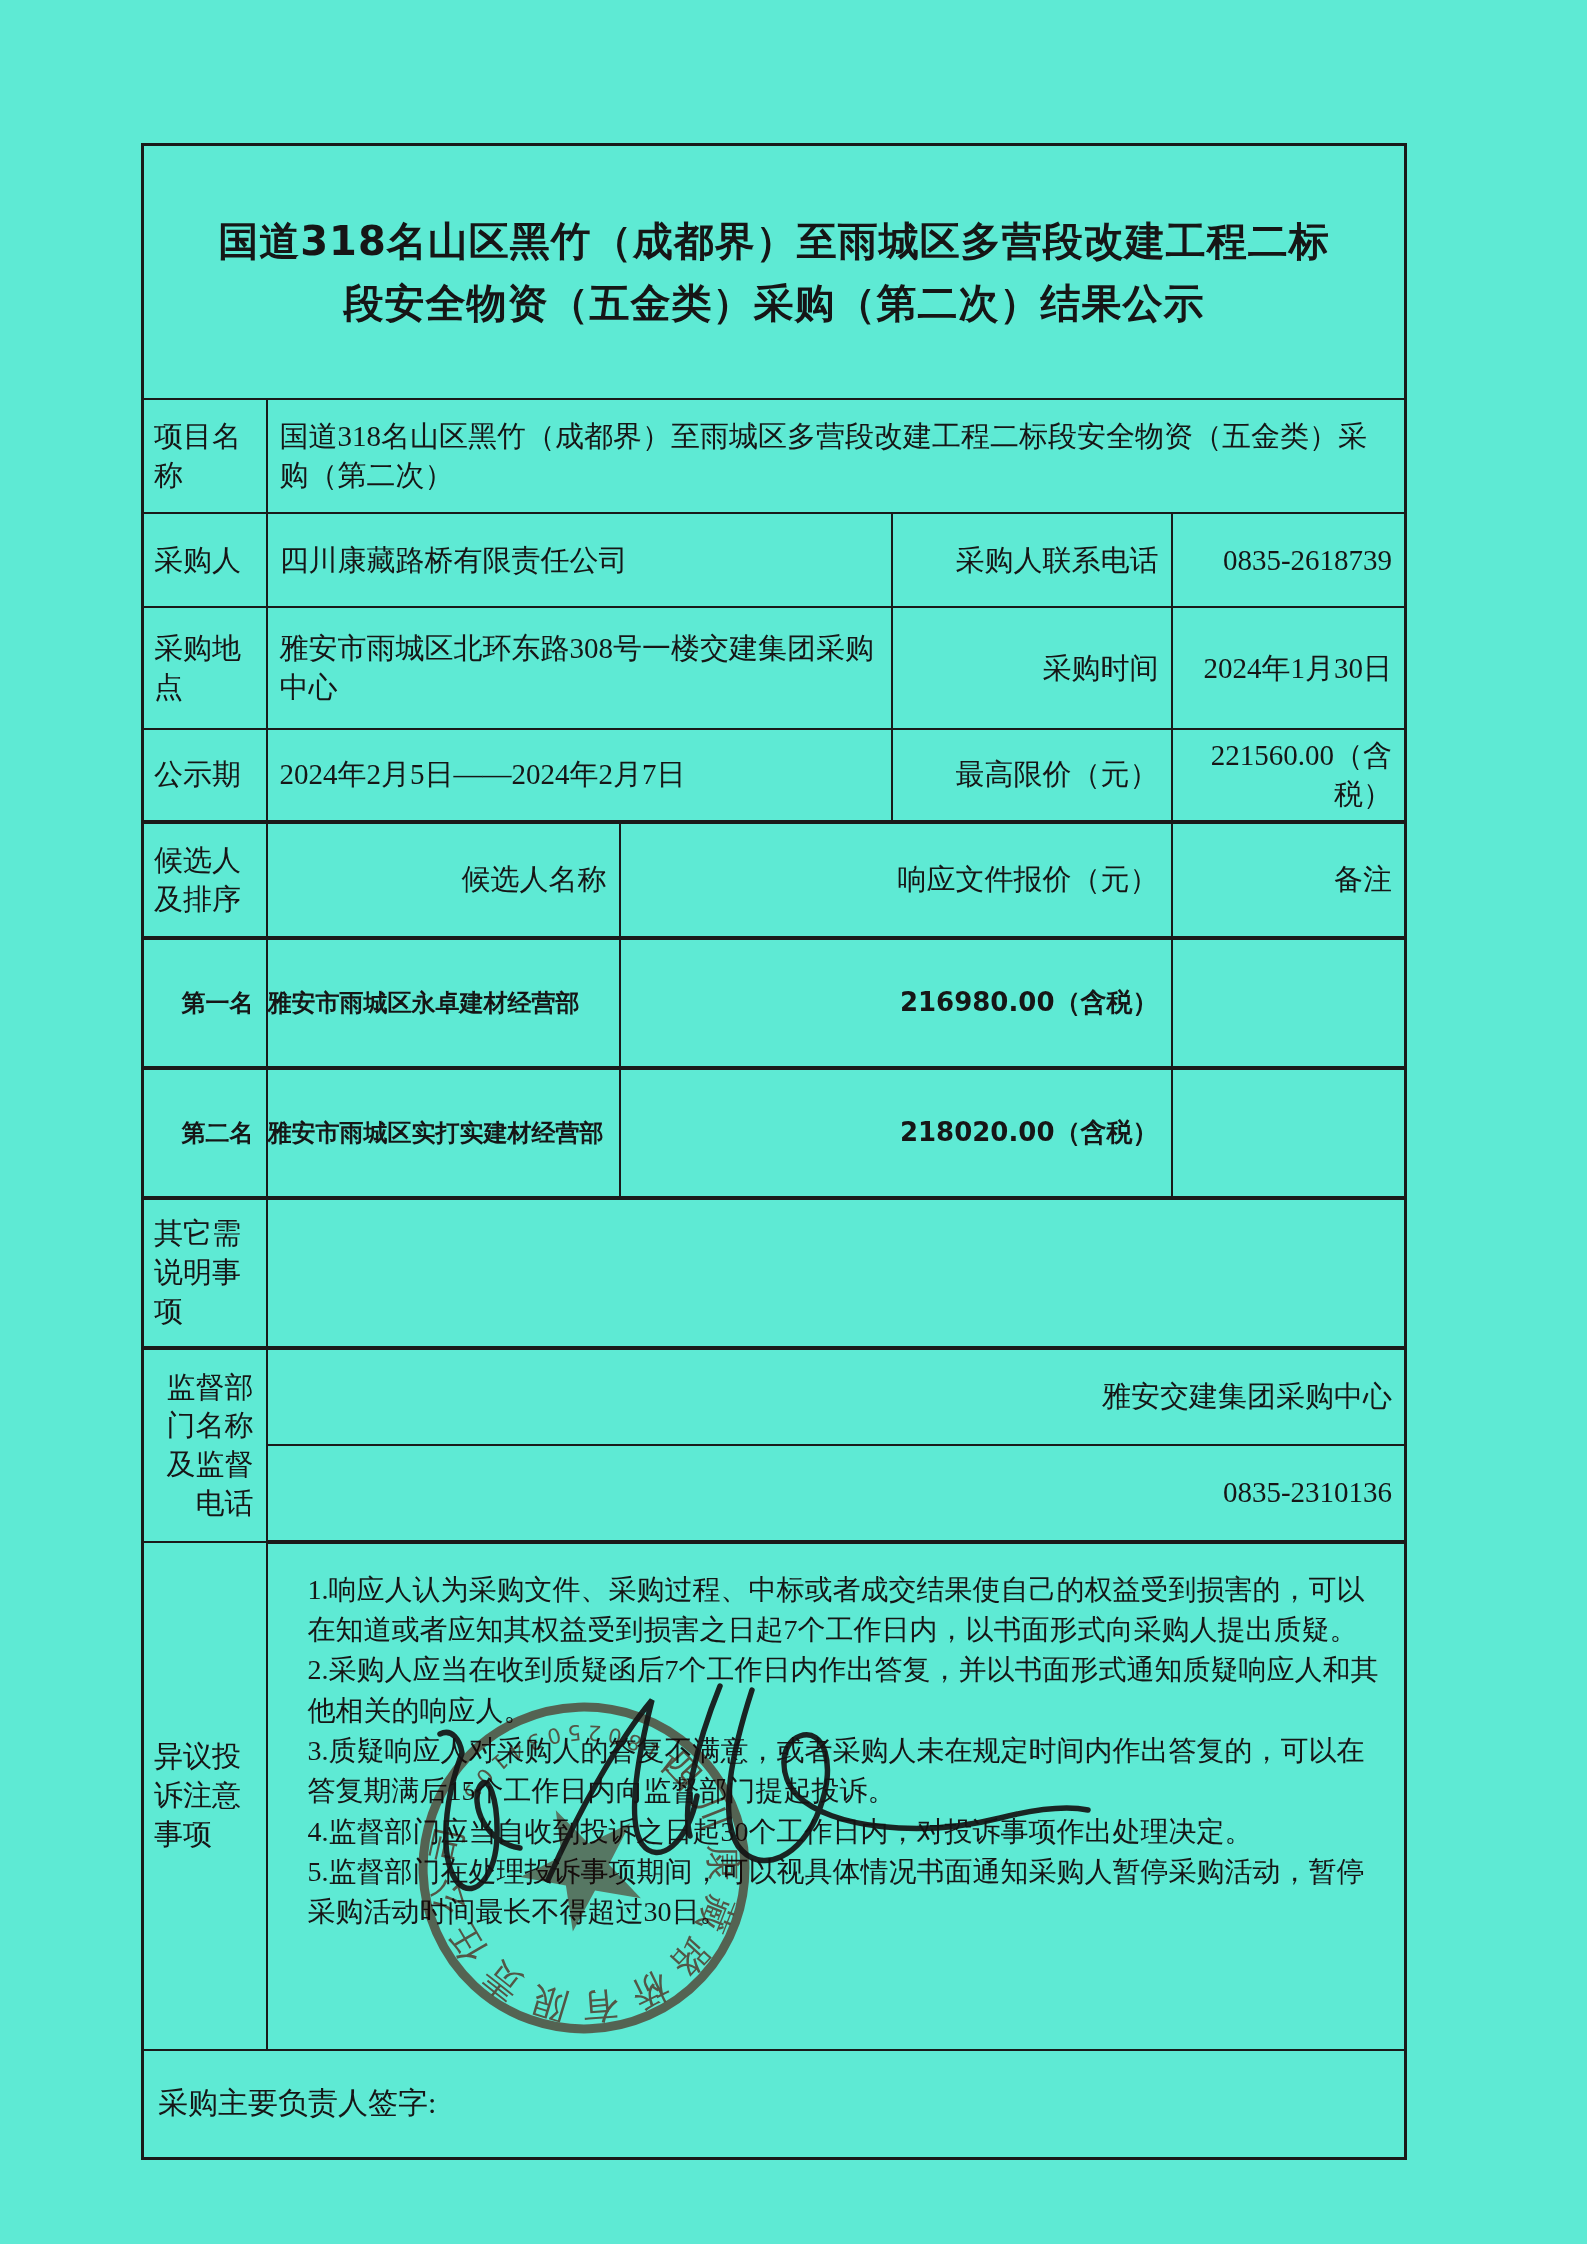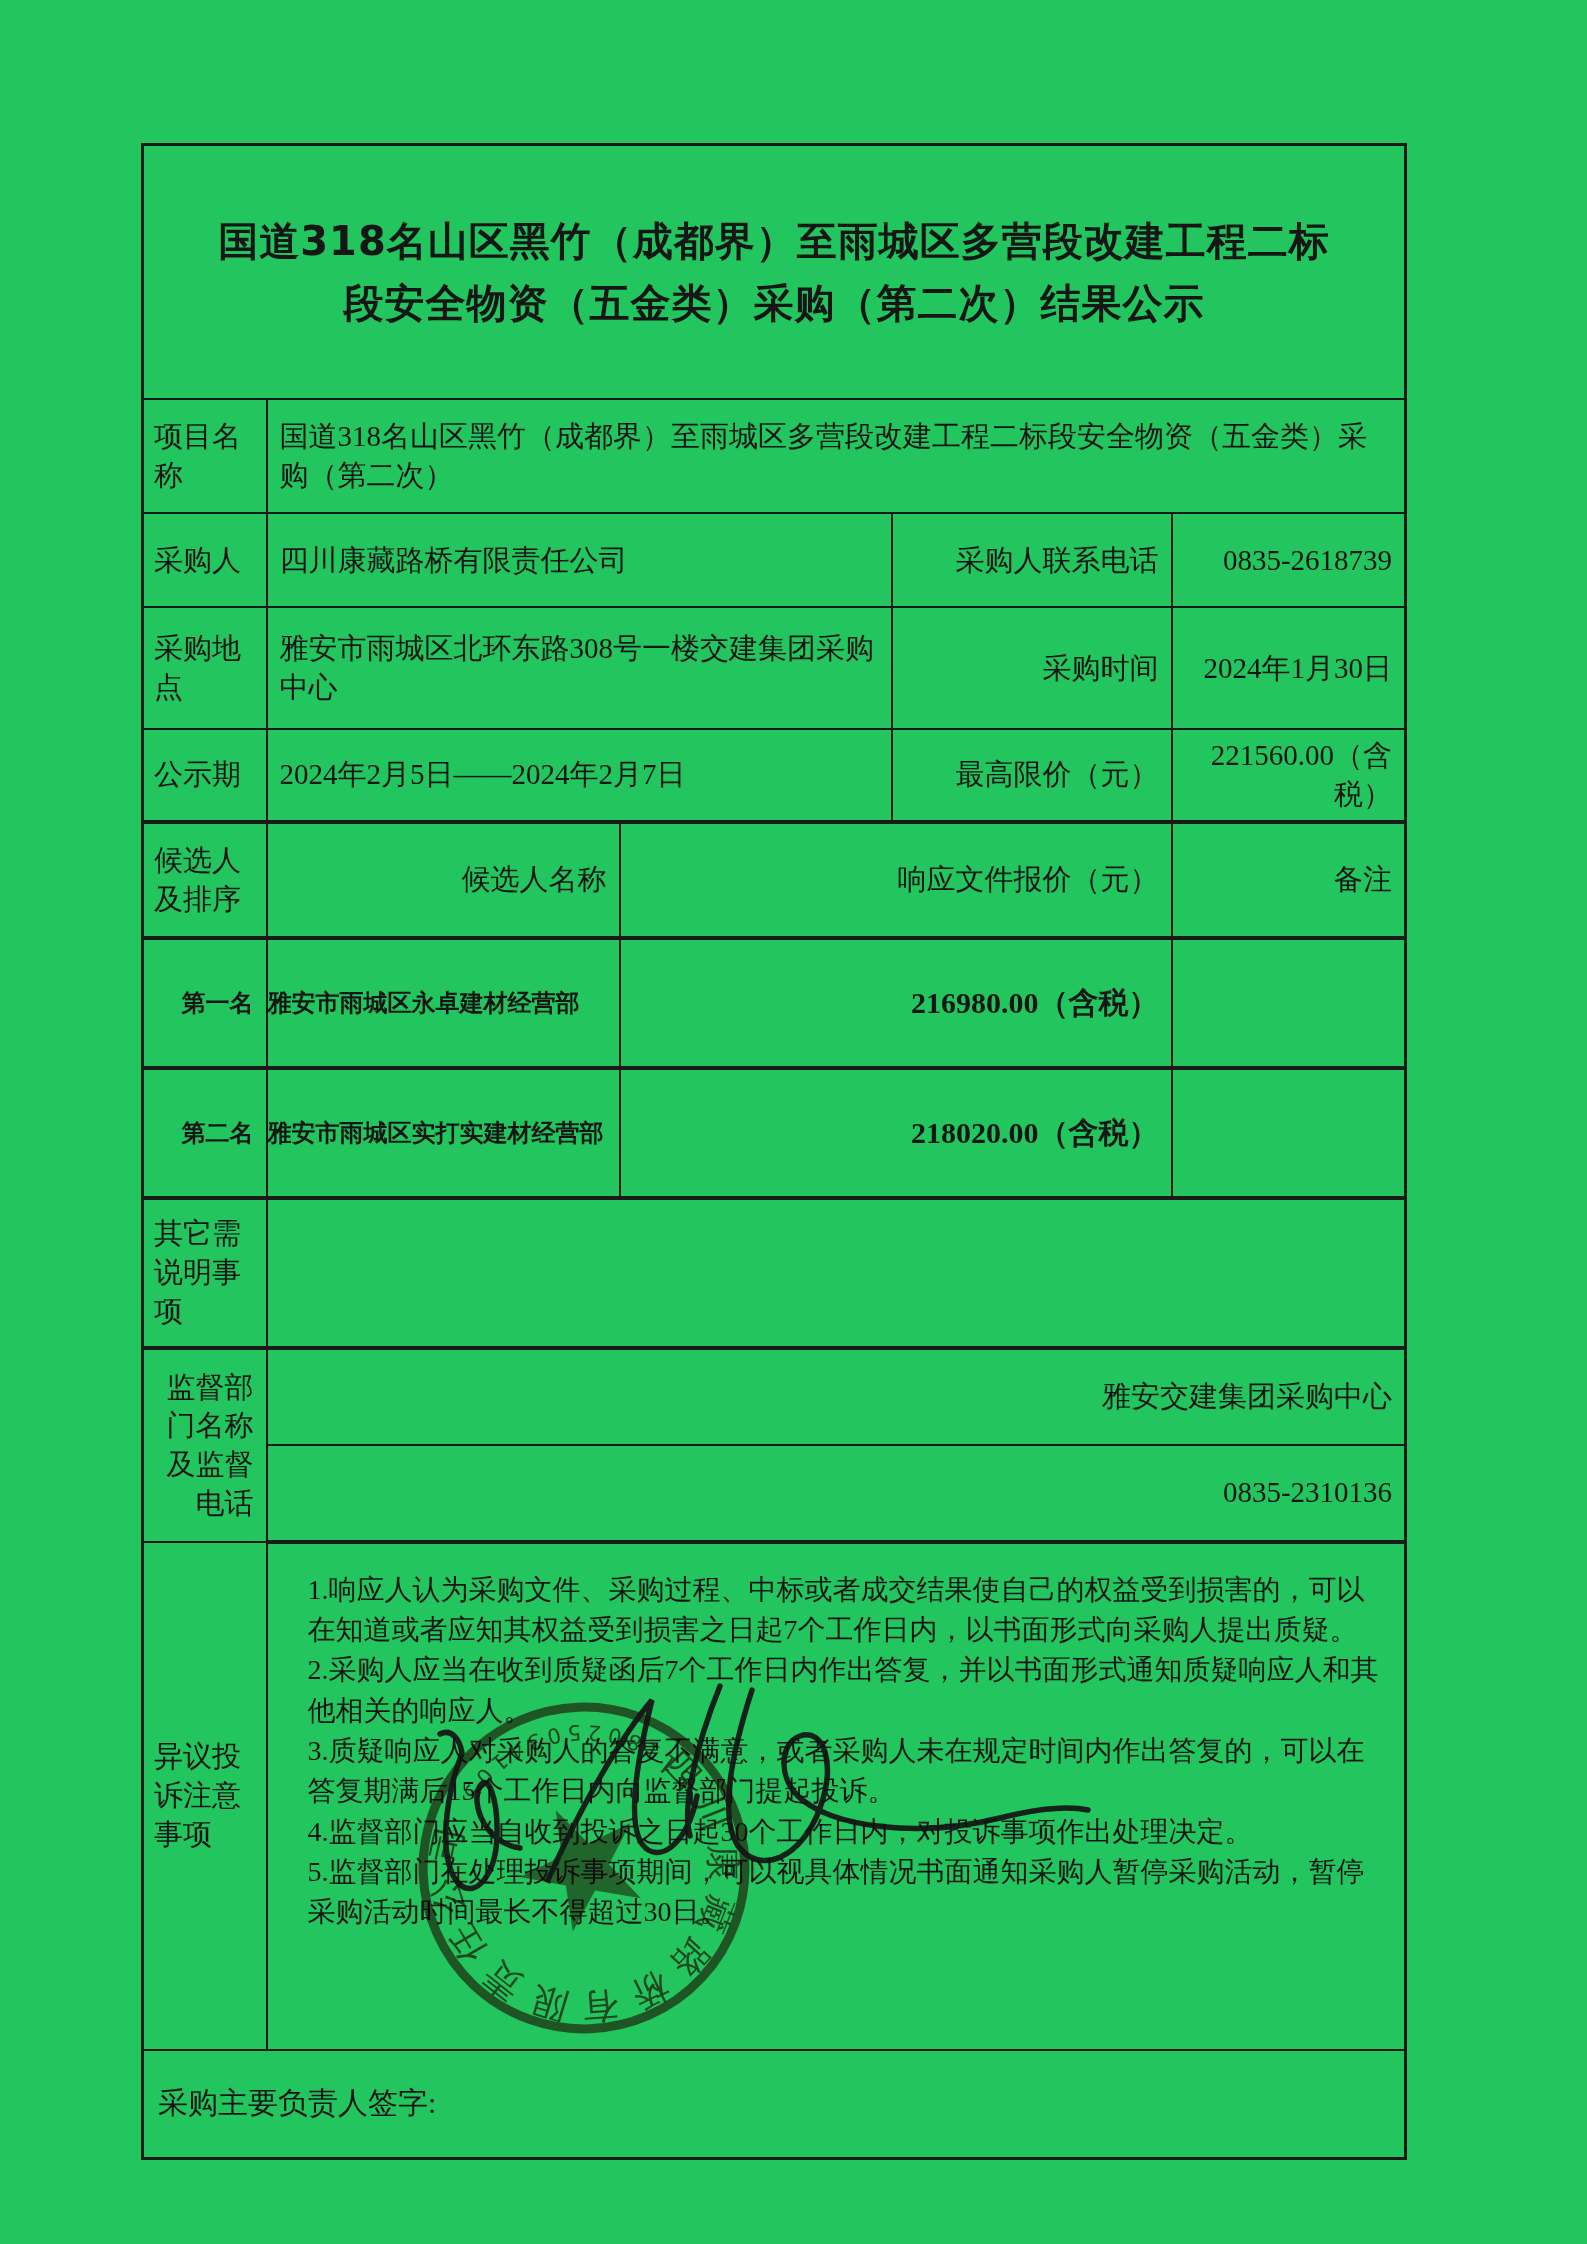--- a/index.html
+++ b/index.html
@@ -1,17 +1,17 @@
 <!DOCTYPE html>
 <html><head>
 <meta charset="utf-8">
 <style>
   html,body{margin:0;padding:0;background:#ffffff;}
   .sheet{
-    position:relative;width:1587px;height:2244px;background:#22c55e;overflow:hidden;
+    position:relative;width:1587px;height:2244px;background:#5eead4;overflow:hidden;
     font-family:"Liberation Serif","DejaVu Serif",serif;color:#161616;
   }
   table.doc{
     position:absolute;left:141px;top:143px;width:1263px;
     border-collapse:collapse;table-layout:fixed;background:transparent;
     border:3px solid #1a1a1a;
   }
   td{
     border:2px solid #1a1a1a;
     font-size:29px;line-height:1.34;vertical-align:middle;
@@ -20,21 +20,21 @@
   tr.heavy td{border-bottom-width:4px;}
   .title-cell{
     text-align:center;font-family:"DejaVu Sans","Liberation Sans",sans-serif;
     font-weight:700;font-size:40px;line-height:1.55;letter-spacing:1px;padding:18px 30px;
   }
   .lab{padding-left:10px;}
   .c{text-align:right;}
   .hei{font-family:"DejaVu Sans","Liberation Sans",sans-serif;font-weight:700;}
   .cand-rank{font-size:24px;}
   .cand-name{font-size:24px;padding-left:0;}
-  .cand-price{font-size:30px;font-family:Liberation Serif, serif;}
+  .cand-price{font-size:26px;}
   .obj-cell{vertical-align:middle;padding:26px 16px 116px 16px;}
   .obj-line{font-size:28px;line-height:1.44;margin-left:24px;}
   .sign-cell{font-size:30px;padding-left:14px;}
   
   .signature{position:absolute;left:400px;top:1668px;width:700px;height:250px;z-index:3;pointer-events:none;}
   
   .stamp{position:absolute;left:408px;top:1692px;width:352px;height:352px;z-index:2;
          mix-blend-mode:multiply;opacity:.9;pointer-events:none;}
   .stamp text{font-family:"DejaVu Sans","Liberation Sans",sans-serif;}
 </style>

